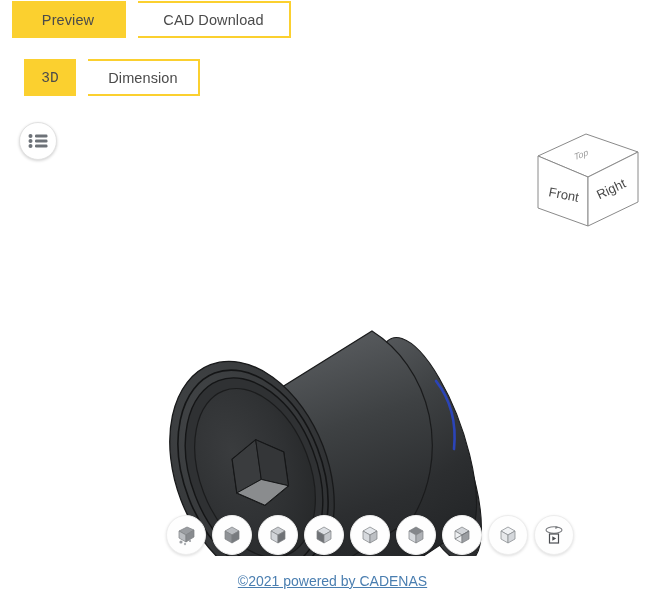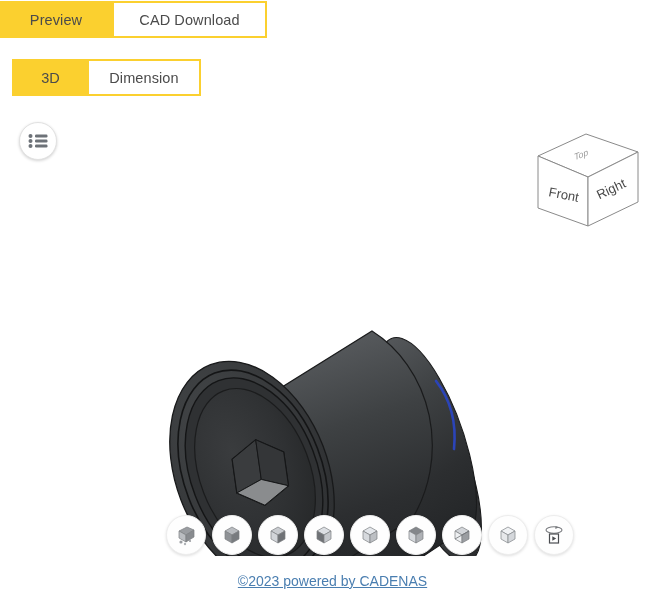--- a/index.html
+++ b/index.html
@@ -37,28 +37,29 @@
     display: flex;
     align-items: center;
     justify-content: center;
     font-size: 14.5px;
     letter-spacing: 0.1px;
     color: #4b4b4b;
     border: 2px solid #fbd02f;
     cursor: pointer;
     white-space: nowrap;
     background: #ffffff;
+    margin-left: 12px;
   }
   .tab.active {
     background: #fbd02f;
     border-color: #fbd02f;
   }
   .tab-preview   { width: 114px; border-left: none; }
   .tab-cad       { width: 153px; border-left: none; }
-  .tab-3d        { width: 77px;  }
+  .tab-3d        { width: 52px; font-family: Liberation Mono, monospace;  }
   .tab-dimension { width: 112px; border-left: none; }
 
   
   .viewport {
     position: absolute;
     left: 0;
     top: 104px;
     width: 665px;
     height: 452px;
     background: #ffffff;
@@ -318,14 +319,14 @@
     <svg width="22" height="22" viewBox="0 0 22 22">
       <ellipse cx="11" cy="6" rx="8" ry="3.3" fill="none" stroke="#77797d" stroke-width="1.1"></ellipse>
       <polygon points="12.5,2 15.5,3.6 12.3,5" fill="#77797d"></polygon>
       <rect x="6.5" y="10" width="9" height="9" fill="none" stroke="#4a4c50" stroke-width="1.2"></rect>
       <polygon points="9.3,12.3 13.2,14.5 9.3,16.7" fill="#4a4c50"></polygon>
     </svg>
   </div>
 </div>
 
 <div class="footer">
-  <a href="#">©2023 powered by CADENAS</a>
+  <a href="#">©2021 powered by CADENAS</a>
 </div>
 
 </body></html>

